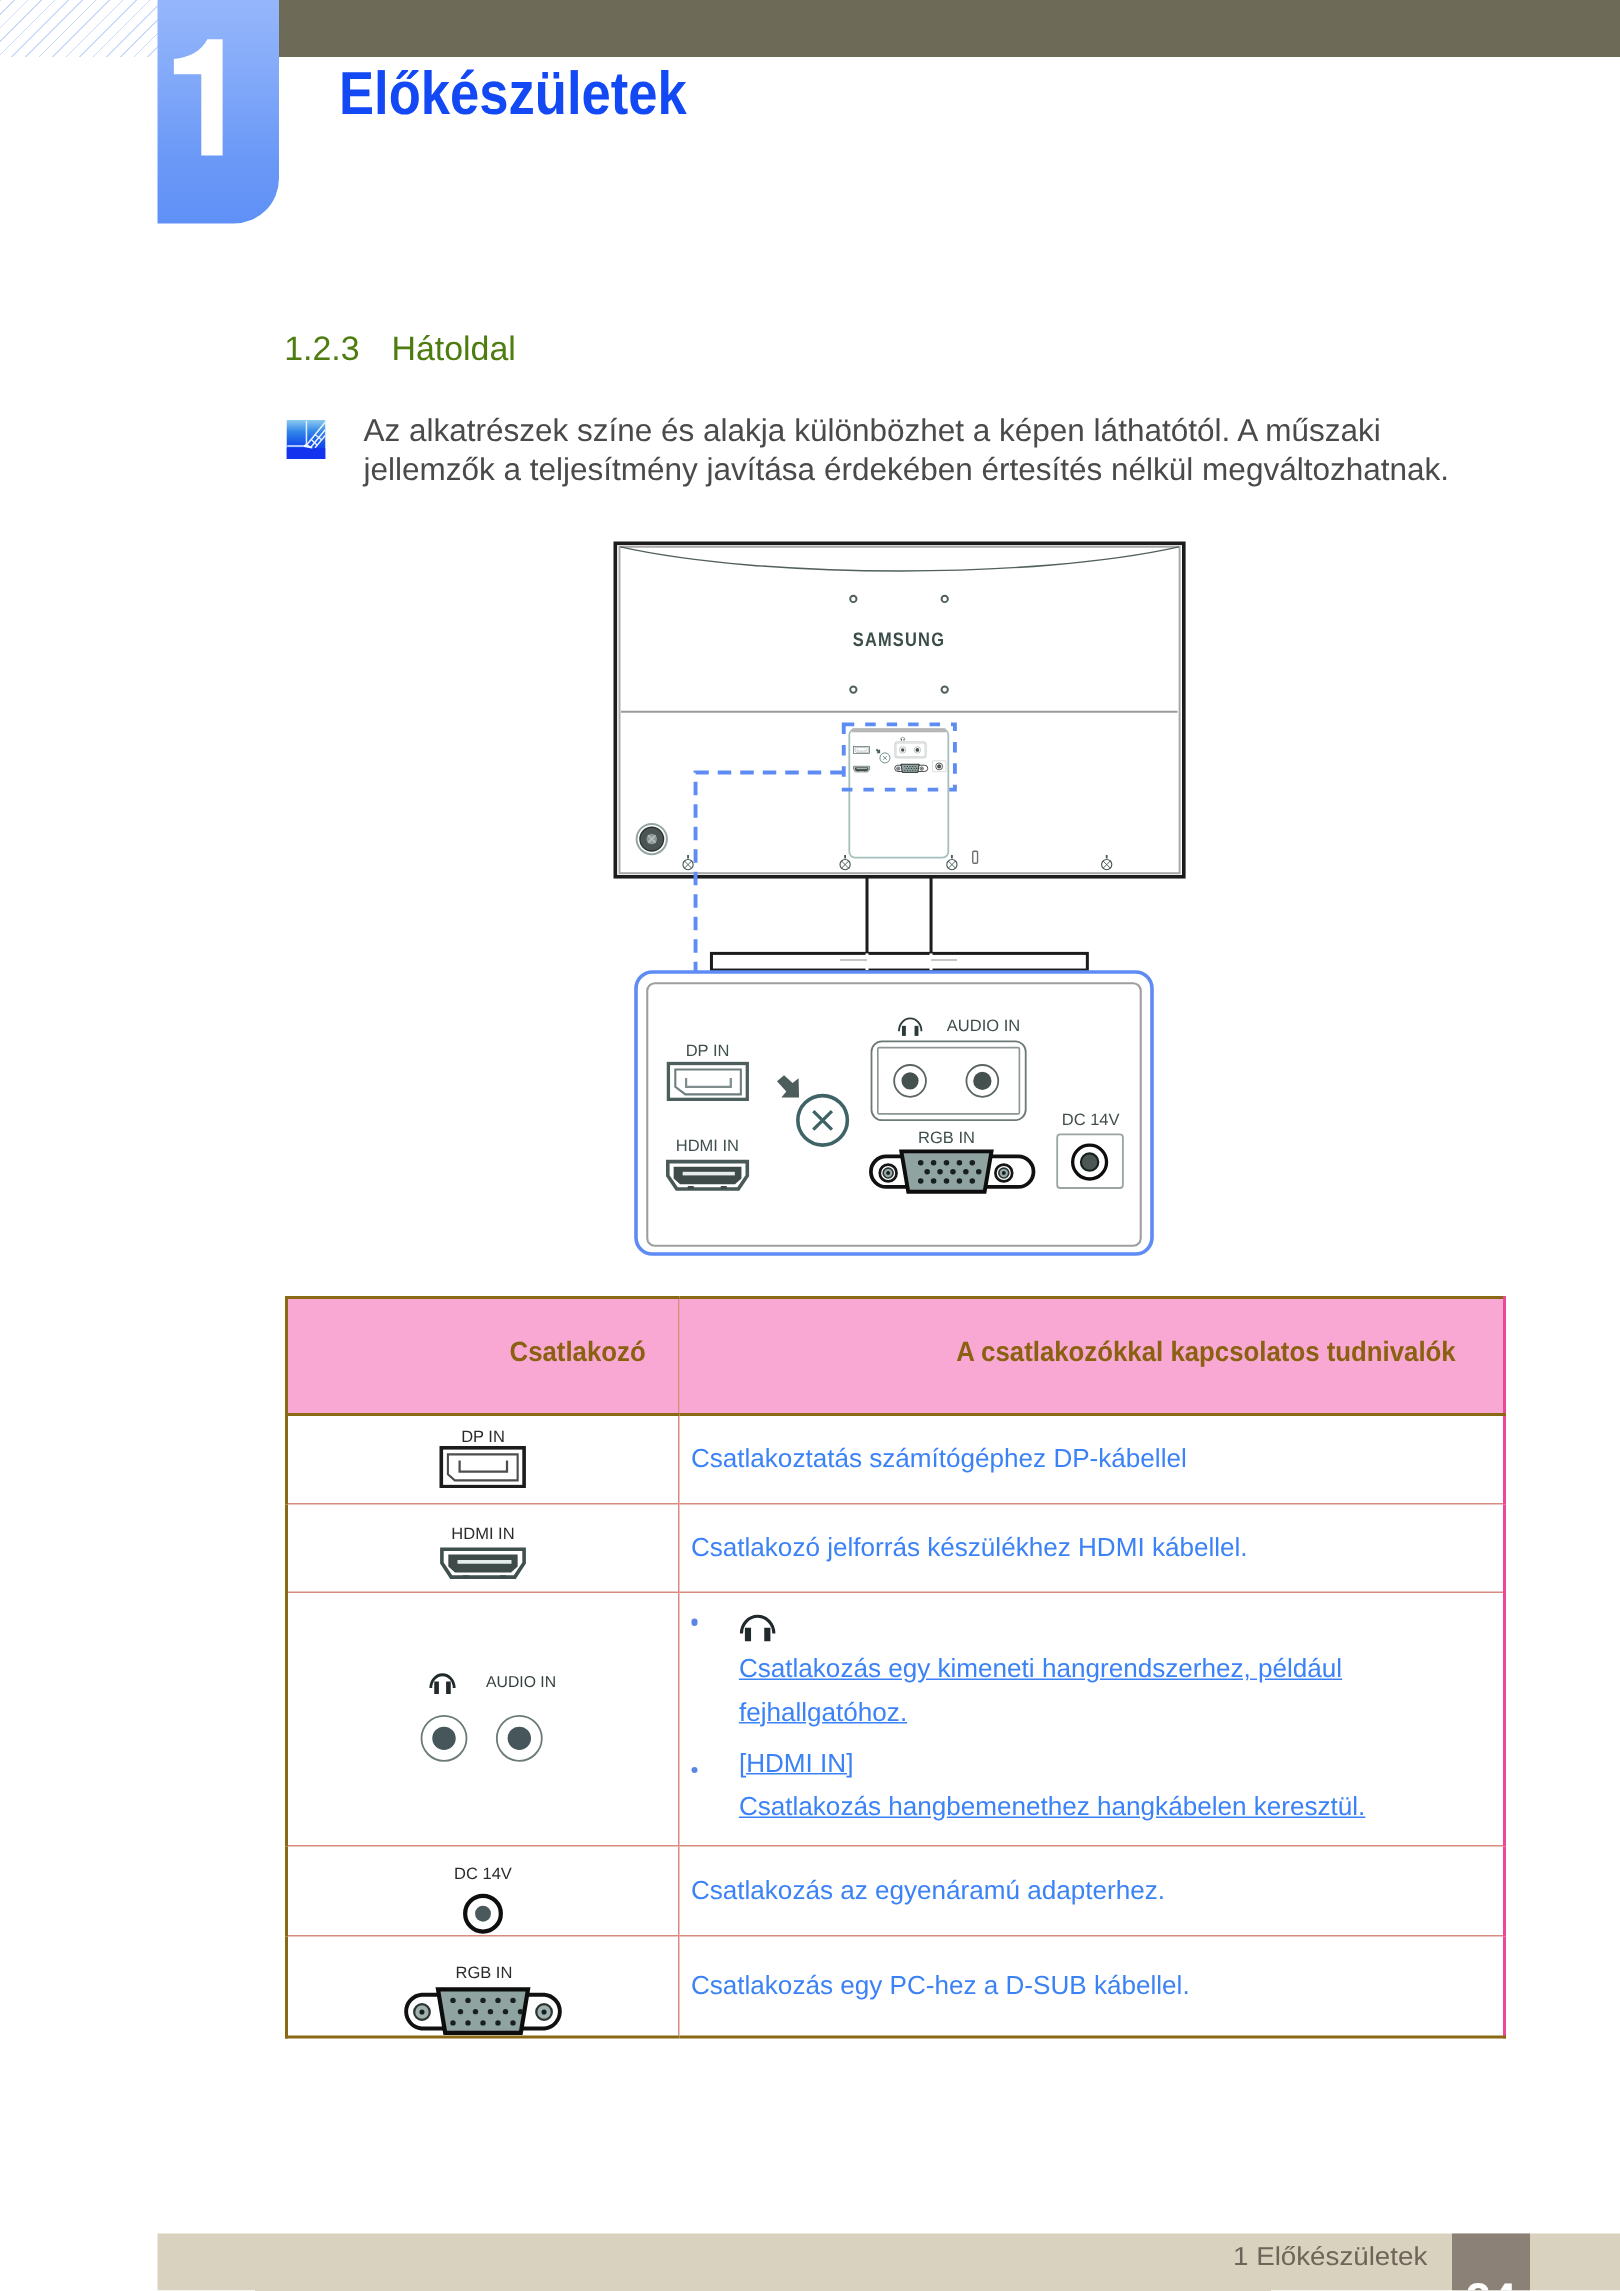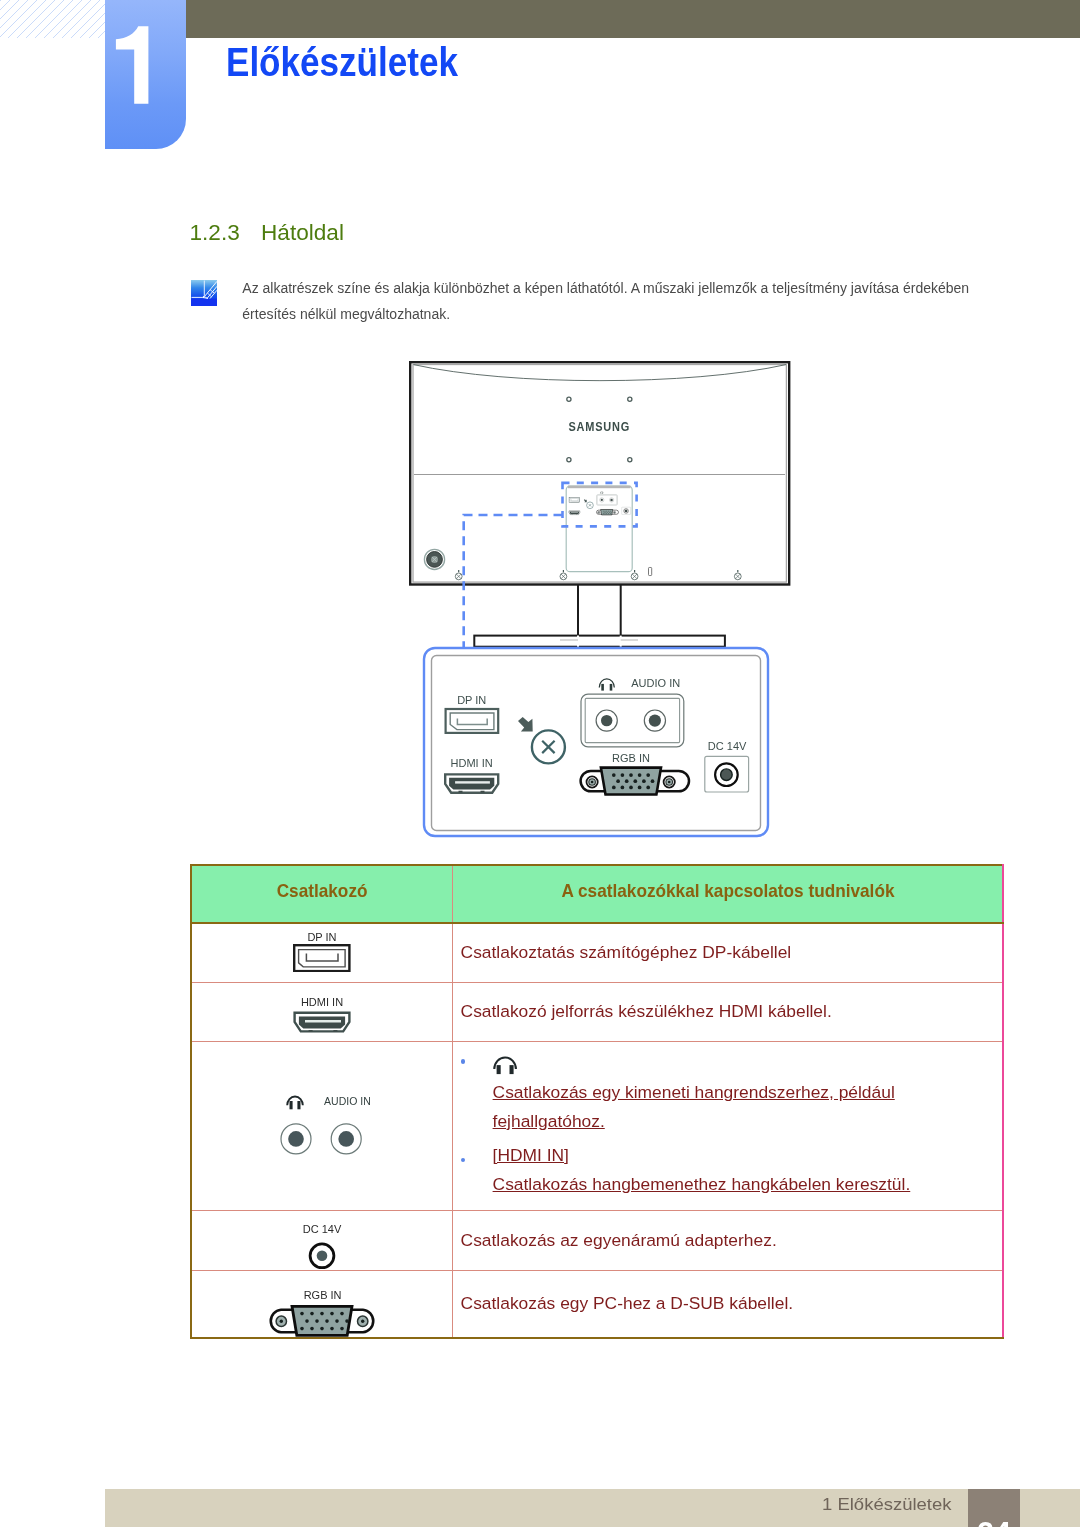--- a/index.html
+++ b/index.html
@@ -23,42 +23,42 @@
      transform:scaleX(0.868);transform-origin:left top;white-space:nowrap;}
 
   
   .sec{position:absolute;left:189.5px;top:219.5px;color:#4d7c0f;font-size:22.6px;font-weight:400;}
   .sec .num{display:inline-block;width:71.5px;}
 
   
   .note{position:absolute;left:190px;top:274.5px;width:810px;}
   .noteicon{position:absolute;left:0.5px;top:5.6px;}
   .notetext{position:absolute;left:52.3px;top:0;width:740px;color:#4a4a4a;
-     font-size:14px;line-height:26.2px;}
+     font-size:21px;line-height:26.2px;}
 
   
   .samsung{font-family:"Liberation Sans",sans-serif;font-size:13px;font-weight:700;
      fill:#3b4d49;letter-spacing:0.95px;}
   .plabel text{font-family:"Liberation Sans",sans-serif;font-size:11px;fill:#3f4f4d;}
 
 
   
   .tbl{position:absolute;left:190px;top:864px;width:814px;border-collapse:collapse;
        table-layout:fixed;}
   .tbl td,.tbl th{border:1px solid #d98b7f;padding:0;vertical-align:middle;}
-  .tbl tr:first-child th{background:#86efac;border-top:2px solid #8a6914;
+  .tbl tr:first-child th{background:#f9a8d4;border-top:2px solid #8a6914;
        border-bottom:2px solid #8a6914;color:#8a6110;font-size:18.6px;font-weight:700;
-       height:40.2px;text-align:center;padding:8px;vertical-align:middle;}
+       height:40.2px;text-align:right;padding:18px;vertical-align:middle;}
   .tbl tr:first-child th span{display:inline-block;transform:scaleX(0.925);position:relative;top:-3px;}
   .tbl td:first-child,.tbl th:first-child{border-left:2px solid #8a6914;}
   .tbl td:last-child,.tbl th:last-child{border-right:2px solid #ec4899;}
   .tbl tr:last-child td{border-bottom:2px solid #8a6914;}
   .tbl .colA{width:261.6px;}
   .tbl .iconcell{text-align:center;}
-  .tbl .desc{padding:0 0 1.5px 7.5px;color:#7f1d1d;font-size:17.4px;line-height:28.4px;margin-top:17px;}
+  .tbl .desc{padding:0 0 1.5px 7.5px;color:#3b82f6;font-size:17.4px;line-height:28.4px;margin-top:17px;}
   .bl{list-style:none;margin:0;padding:0;}
   .bl li{position:relative;padding-left:32px;margin:0;text-decoration:underline;}
   .bl li:before{content:"";position:absolute;left:0.4px;top:3.5px;width:4.4px;height:4.4px;
        border-radius:50%;background:#5a86e8;}
   .bl li.b2:before{top:16.5px;}
   .bl li + li{margin-top:6px;}
 
 
   .tbl .r1{height:59.1px;} .tbl .r2{height:59.2px;} .tbl .r3{height:169.3px;}
   .tbl .r4{height:59.8px;} .tbl .r5{height:67.3px;}

